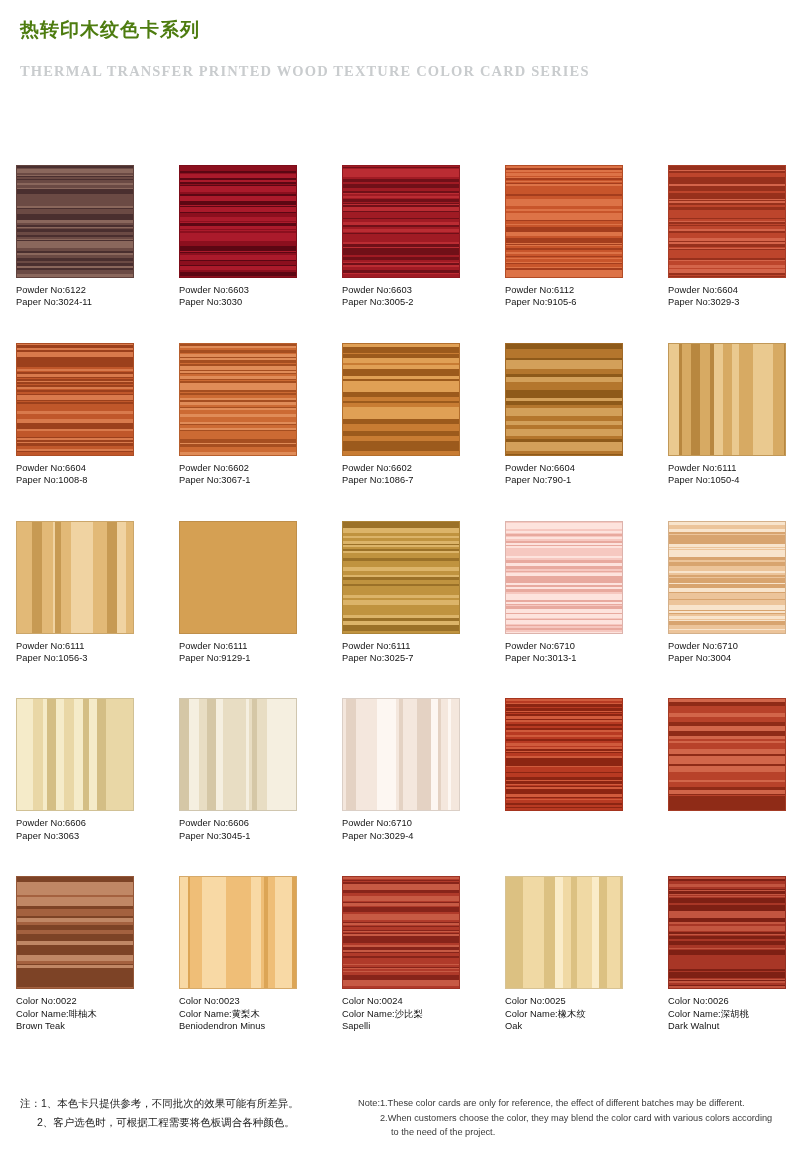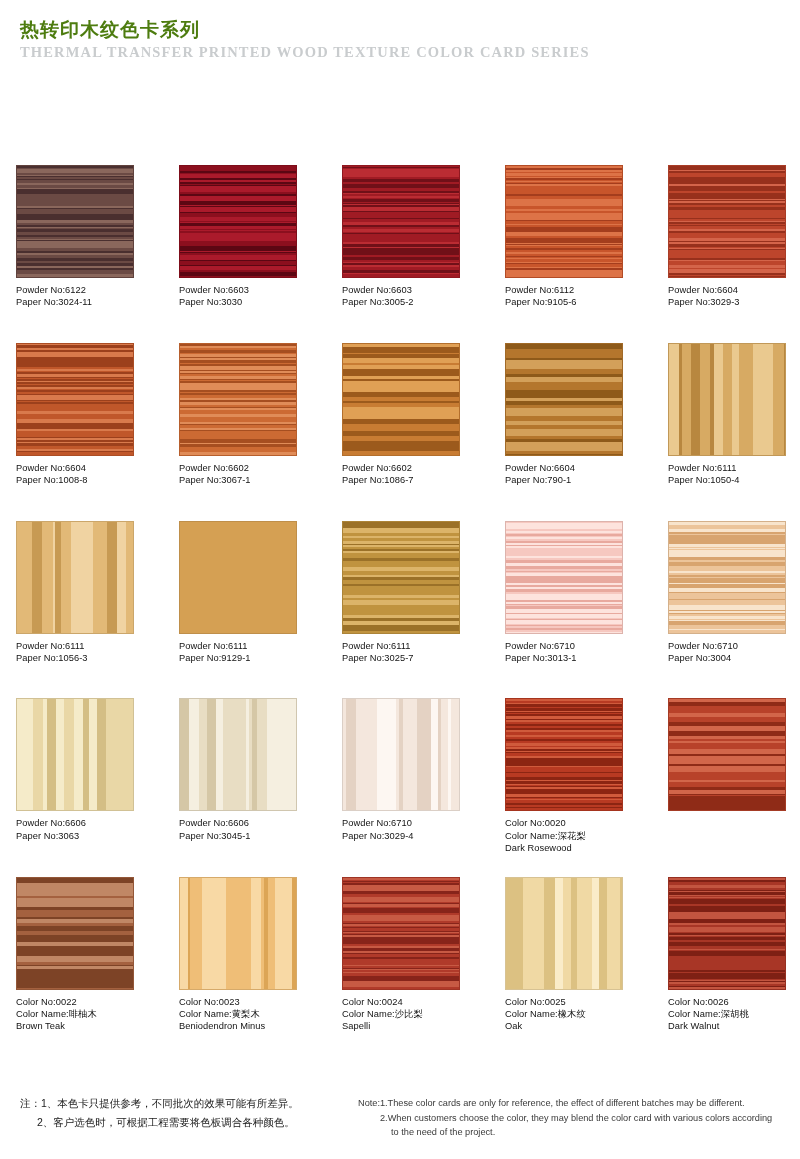--- a/index.html
+++ b/index.html
@@ -31,21 +31,21 @@
     line-height: 24px;
     white-space: nowrap;
   }
   .title-en {
     font-family: "Liberation Serif", "DejaVu Serif", serif;
     font-size: 14.5px;
     font-weight: bold;
     color: #c9ccce;
     letter-spacing: 1.15px;
     line-height: 20px;
-    margin-top: 0;
+    margin-top: 19px;
     white-space: nowrap;
   }
 
   
   .grid {
     position: absolute;
     left: 16px;
     top: 165px;
     width: 772px;
     display: grid;
@@ -294,25 +294,20 @@
       </div>
       <div class="labels">
         <div>Powder No:6710</div>
         <div>Paper No:3029-4</div>
       </div>
       <div class="row-pad" style="height: 34px;"></div>
     </div>
     <div class="cell">
       <div class="swatch" style="background: rgb(184, 58, 34);">
         <div class="grain" style="background-image: linear-gradient(rgb(208, 91, 60) 0%, rgb(208, 91, 60) 1.8%, rgb(184, 58, 34) 1.8%, rgb(184, 58, 34) 3.36%, rgb(208, 91, 60) 3.36%, rgb(208, 91, 60) 4.94%, rgb(140, 37, 18) 4.94%, rgb(140, 37, 18) 5.66%, rgb(140, 37, 18) 5.66%, rgb(140, 37, 18) 7.3%, rgb(184, 58, 34) 7.3%, rgb(184, 58, 34) 7.8%, rgb(140, 37, 18) 7.8%, rgb(140, 37, 18) 10.07%, rgb(140, 37, 18) 10.07%, rgb(140, 37, 18) 10.87%, rgb(208, 91, 60) 10.87%, rgb(208, 91, 60) 11.65%, rgb(140, 37, 18) 11.65%, rgb(140, 37, 18) 12.24%, rgb(184, 58, 34) 12.24%, rgb(184, 58, 34) 13.16%, rgb(140, 37, 18) 13.16%, rgb(140, 37, 18) 15.32%, rgb(208, 91, 60) 15.32%, rgb(208, 91, 60) 17.63%, rgb(140, 37, 18) 17.63%, rgb(140, 37, 18) 19.1%, rgb(208, 91, 60) 19.1%, rgb(208, 91, 60) 20.61%, rgb(184, 58, 34) 20.61%, rgb(184, 58, 34) 22.16%, rgb(140, 37, 18) 22.16%, rgb(140, 37, 18) 23.93%, rgb(184, 58, 34) 23.93%, rgb(184, 58, 34) 25.87%, rgb(140, 37, 18) 25.87%, rgb(140, 37, 18) 28.07%, rgb(208, 91, 60) 28.07%, rgb(208, 91, 60) 29.75%, rgb(184, 58, 34) 29.75%, rgb(184, 58, 34) 32.17%, rgb(208, 91, 60) 32.17%, rgb(208, 91, 60) 34.24%, rgb(184, 58, 34) 34.24%, rgb(184, 58, 34) 35.66%, rgb(184, 58, 34) 35.66%, rgb(184, 58, 34) 36.44%, rgb(140, 37, 18) 36.44%, rgb(140, 37, 18) 37.46%, rgb(184, 58, 34) 37.46%, rgb(184, 58, 34) 39.94%, rgb(208, 91, 60) 39.94%, rgb(208, 91, 60) 42.24%, rgb(184, 58, 34) 42.24%, rgb(184, 58, 34) 43.1%, rgb(208, 91, 60) 43.1%, rgb(208, 91, 60) 44.83%, rgb(140, 37, 18) 44.83%, rgb(140, 37, 18) 46.71%, rgb(208, 91, 60) 46.71%, rgb(208, 91, 60) 47.96%, rgb(140, 37, 18) 47.96%, rgb(140, 37, 18) 48.93%, rgb(184, 58, 34) 48.93%, rgb(184, 58, 34) 50.31%, rgb(184, 58, 34) 50.31%, rgb(184, 58, 34) 51.53%, rgb(208, 91, 60) 51.53%, rgb(208, 91, 60) 53.09%, rgb(140, 37, 18) 53.09%, rgb(140, 37, 18) 54.24%, rgb(140, 37, 18) 54.24%, rgb(140, 37, 18) 54.87%, rgb(140, 37, 18) 54.87%, rgb(140, 37, 18) 57.29%, rgb(140, 37, 18) 57.29%, rgb(140, 37, 18) 58.56%, rgb(140, 37, 18) 58.56%, rgb(140, 37, 18) 60.35%, rgb(208, 91, 60) 60.35%, rgb(208, 91, 60) 60.91%, rgb(140, 37, 18) 60.91%, rgb(140, 37, 18) 61.44%, rgb(184, 58, 34) 61.44%, rgb(184, 58, 34) 63.69%, rgb(184, 58, 34) 63.69%, rgb(184, 58, 34) 65.63%, rgb(140, 37, 18) 65.63%, rgb(140, 37, 18) 66.3%, rgb(184, 58, 34) 66.3%, rgb(184, 58, 34) 68.61%, rgb(184, 58, 34) 68.61%, rgb(184, 58, 34) 69.25%, rgb(184, 58, 34) 69.25%, rgb(184, 58, 34) 70.42%, rgb(140, 37, 18) 70.42%, rgb(140, 37, 18) 72.66%, rgb(208, 91, 60) 72.66%, rgb(208, 91, 60) 73.96%, rgb(140, 37, 18) 73.96%, rgb(140, 37, 18) 75.24%, rgb(140, 37, 18) 75.24%, rgb(140, 37, 18) 76.24%, rgb(208, 91, 60) 76.24%, rgb(208, 91, 60) 77.63%, rgb(184, 58, 34) 77.63%, rgb(184, 58, 34) 78.29%, rgb(140, 37, 18) 78.29%, rgb(140, 37, 18) 79.04%, rgb(140, 37, 18) 79.04%, rgb(140, 37, 18) 79.57%, rgb(208, 91, 60) 79.57%, rgb(208, 91, 60) 80.76%, rgb(140, 37, 18) 80.76%, rgb(140, 37, 18) 82.54%, rgb(140, 37, 18) 82.54%, rgb(140, 37, 18) 84.81%, rgb(140, 37, 18) 84.81%, rgb(140, 37, 18) 86.01%, rgb(208, 91, 60) 86.01%, rgb(208, 91, 60) 88.2%, rgb(140, 37, 18) 88.2%, rgb(140, 37, 18) 89.48%, rgb(184, 58, 34) 89.48%, rgb(184, 58, 34) 90.35%, rgb(208, 91, 60) 90.35%, rgb(208, 91, 60) 91.03%, rgb(184, 58, 34) 91.03%, rgb(184, 58, 34) 93.44%, rgb(140, 37, 18) 93.44%, rgb(140, 37, 18) 95.52%, rgb(184, 58, 34) 95.52%, rgb(184, 58, 34) 97.46%, rgb(140, 37, 18) 97.46%, rgb(140, 37, 18) 98.62%, rgb(184, 58, 34) 98.62%, rgb(184, 58, 34) 100%), repeating-linear-gradient(rgba(0, 0, 0, 0.07) 0px, rgba(0, 0, 0, 0) 1px, rgba(255, 255, 255, 0.05) 2px, rgba(0, 0, 0, 0) 3px), linear-gradient(90deg, rgba(255, 255, 255, 0.07), rgba(0, 0, 0, 0.06));"></div>
-      </div>
-      <div class="labels">
-        <div>Color No:0020</div>
-        <div>Color Name:深花梨</div>
-        <div>Dark Rosewood</div>
       </div>
       <div class="row-pad tall" style="height: 22px;"></div>
     </div>
     <div class="cell">
       <div class="swatch" style="background: rgb(184, 66, 42);">
         <div class="grain" style="background-image: linear-gradient(rgb(210, 102, 74) 0%, rgb(210, 102, 74) 2.94%, rgb(143, 43, 23) 2.94%, rgb(143, 43, 23) 5.95%, rgb(184, 66, 42) 5.95%, rgb(184, 66, 42) 9.05%, rgb(184, 66, 42) 9.05%, rgb(184, 66, 42) 12.61%, rgb(210, 102, 74) 12.61%, rgb(210, 102, 74) 16.48%, rgb(184, 66, 42) 16.48%, rgb(184, 66, 42) 20.88%, rgb(143, 43, 23) 20.88%, rgb(143, 43, 23) 24.25%, rgb(210, 102, 74) 24.25%, rgb(210, 102, 74) 29.07%, rgb(143, 43, 23) 29.07%, rgb(143, 43, 23) 33.23%, rgb(210, 102, 74) 33.23%, rgb(210, 102, 74) 36.06%, rgb(184, 66, 42) 36.06%, rgb(184, 66, 42) 37.63%, rgb(210, 102, 74) 37.63%, rgb(210, 102, 74) 39.66%, rgb(184, 66, 42) 39.66%, rgb(184, 66, 42) 44.62%, rgb(210, 102, 74) 44.62%, rgb(210, 102, 74) 49.23%, rgb(143, 43, 23) 49.23%, rgb(143, 43, 23) 50.95%, rgb(210, 102, 74) 50.95%, rgb(210, 102, 74) 54.4%, rgb(210, 102, 74) 54.4%, rgb(210, 102, 74) 58.16%, rgb(143, 43, 23) 58.16%, rgb(143, 43, 23) 60.67%, rgb(210, 102, 74) 60.67%, rgb(210, 102, 74) 62.6%, rgb(210, 102, 74) 62.6%, rgb(210, 102, 74) 65.36%, rgb(184, 66, 42) 65.36%, rgb(184, 66, 42) 67.8%, rgb(184, 66, 42) 67.8%, rgb(184, 66, 42) 70.92%, rgb(184, 66, 42) 70.92%, rgb(184, 66, 42) 73.22%, rgb(210, 102, 74) 73.22%, rgb(210, 102, 74) 74.49%, rgb(184, 66, 42) 74.49%, rgb(184, 66, 42) 79.33%, rgb(143, 43, 23) 79.33%, rgb(143, 43, 23) 81.86%, rgb(210, 102, 74) 81.86%, rgb(210, 102, 74) 85.45%, rgb(143, 43, 23) 85.45%, rgb(143, 43, 23) 86.57%, rgb(184, 66, 42) 86.57%, rgb(184, 66, 42) 87.62%, rgb(143, 43, 23) 87.62%, rgb(143, 43, 23) 92.13%, rgb(143, 43, 23) 92.13%, rgb(143, 43, 23) 96%, rgb(143, 43, 23) 96%, rgb(143, 43, 23) 97.34%, rgb(143, 43, 23) 97.34%, rgb(143, 43, 23) 100%), repeating-linear-gradient(rgba(0, 0, 0, 0.07) 0px, rgba(0, 0, 0, 0) 1px, rgba(255, 255, 255, 0.05) 2px, rgba(0, 0, 0, 0) 3px), linear-gradient(90deg, rgba(255, 255, 255, 0.07), rgba(0, 0, 0, 0.06));"></div>
       </div>
       <div class="row-pad tall" style="height: 22px;"></div>
     </div>
     <div class="cell">

